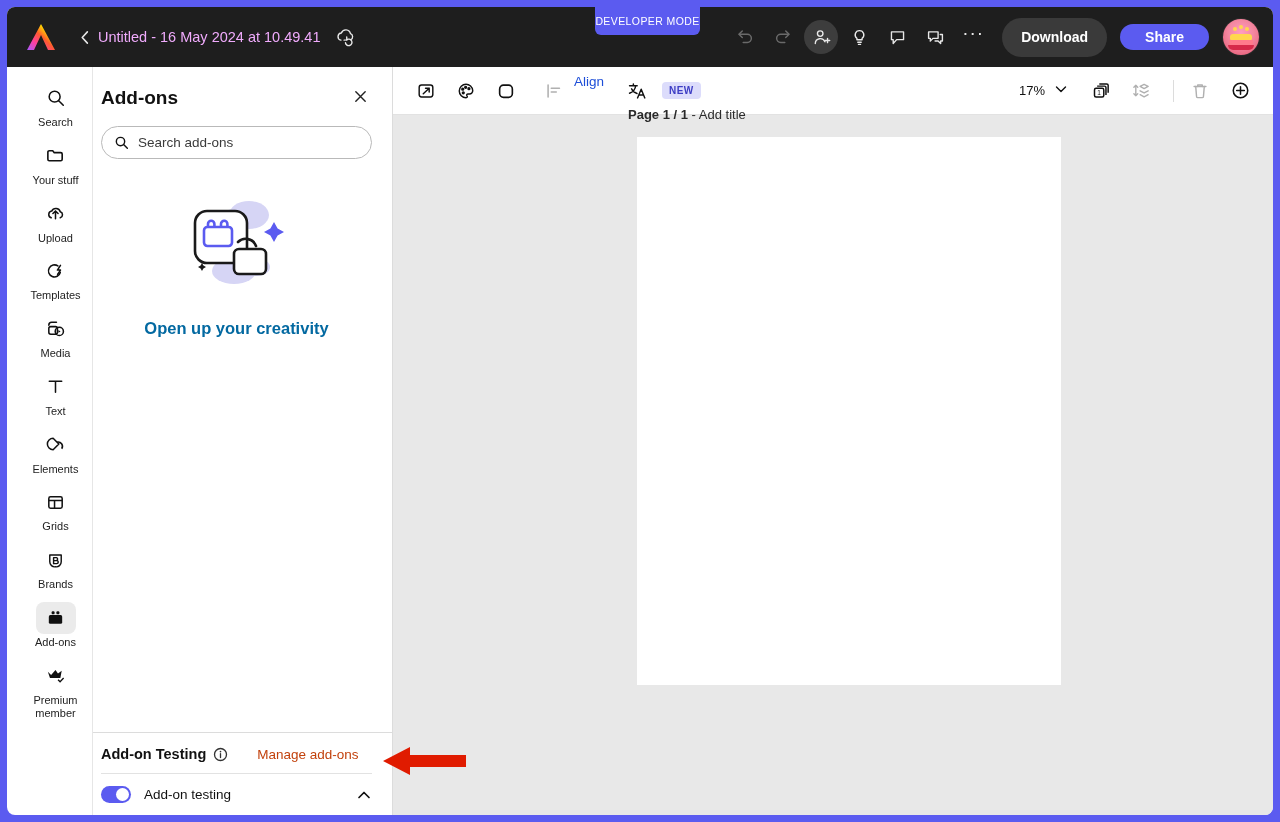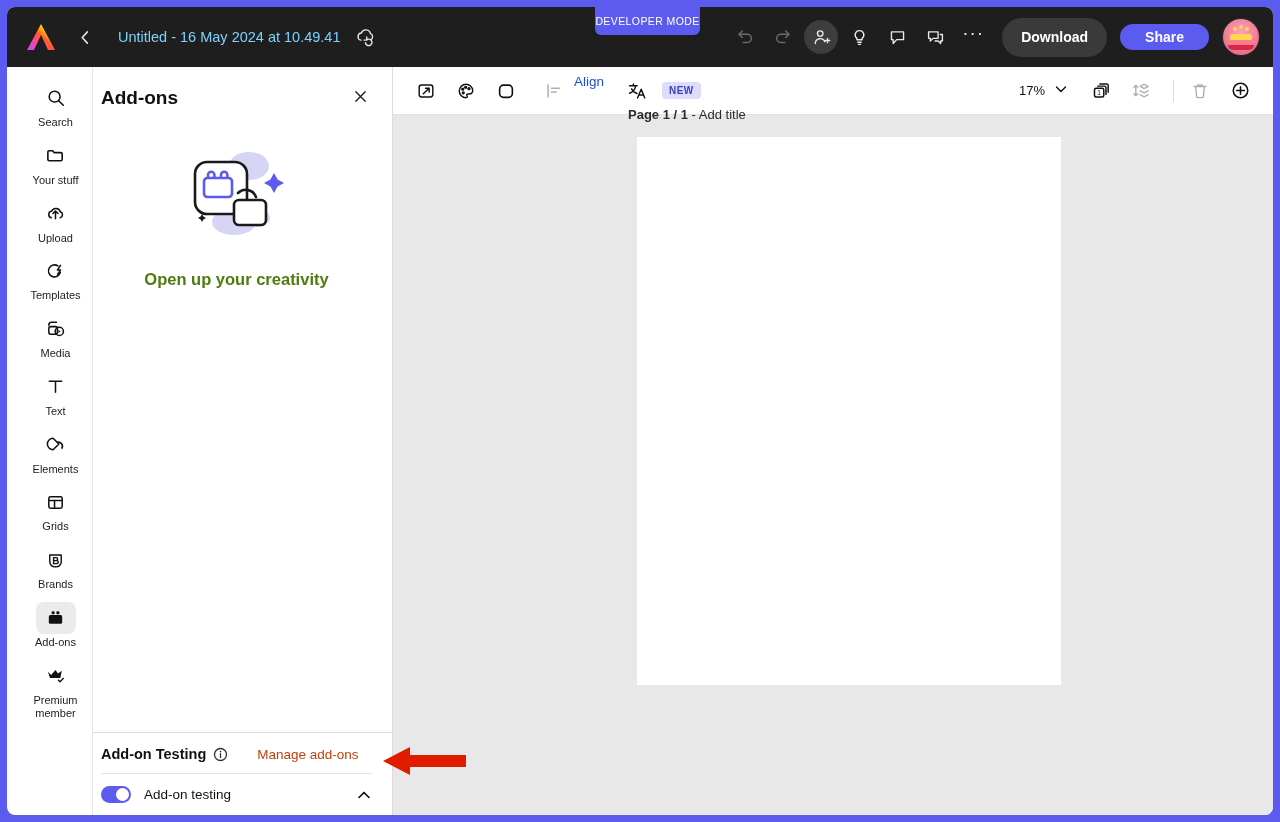--- a/index.html
+++ b/index.html
@@ -42,22 +42,22 @@
     display: flex; align-items: center;
     color: #fff;
   }
   #logo { width: 34px; height: 30px; margin-left: 17px; }
   #back-btn {
     margin-left: 14px; width: 26px; height: 26px;
     display: flex; align-items: center; justify-content: center;
     color: #e6e6e6; font-size: 17px; cursor: pointer;
   }
   #doc-title {
-    margin-left: 20px;
-    font-size: 14.5px; color: #7dd3fc; white-space: nowrap; text-align: right;
+    margin-left: 0;
+    font-size: 14.5px; color: #f0abfc; white-space: nowrap; text-align: right;
   }
   #cloud-icon { margin-left: 14px; width: 22px; height: 20px; color: #e8e8e8; }
 
   #topbar-right {
     position: absolute; right: 14px; top: 0; height: 60px;
     display: flex; align-items: center; gap: 4px;
   }
   .tb-icon {
     width: 34px; height: 34px; border-radius: 50%;
     display: flex; align-items: center; justify-content: center;
@@ -153,21 +153,21 @@
     display: flex; align-items: center; justify-content: center; color: #8c8c8c;
   }
   .addon-name { font-size: 12.5px; color: #111; text-align: center; margin-top: 7px; line-height: 1.35; }
   .addon-ver { font-size: 11px; color: #6e6e6e; text-align: center; margin-top: 2px; }
 
   #empty {
     flex: 1; display: flex; flex-direction: column; align-items: center;
     padding-top: 30px; text-align: center;
   }
   #empty-art { width: 120px; height: 110px; margin-bottom: 20px; }
-  #empty-title { font-size: 16.5px; font-weight: bold; color: #4d7c0f; }
+  #empty-title { font-size: 16.5px; font-weight: bold; color: #0369a1; }
   #empty-sub { font-size: 13.5px; color: #222; margin-top: 9px; line-height: 1.5; }
   #empty-link { color: #4b4bec; text-decoration: underline; cursor: pointer; }
 
   #testing {
     border-top: 1px solid #dcdcdc; padding: 13px 20px 12px;
     background: #fff;
   }
   #testing-row1 { display: flex; align-items: center; gap: 7px; }
   #testing-title { font-size: 14.5px; font-weight: bold; color: #111; }
   #info-icon { width: 15px; height: 15px; color: #333; cursor: pointer; }
@@ -431,20 +431,29 @@
       <div id="panel-head">
         <div id="panel-title-row">
           <div id="panel-title">Add-ons</div>
           <div id="panel-close">
             <svg viewBox="0 0 16 16" width="15" height="15" fill="none" stroke="currentColor" stroke-width="1.5" stroke-linecap="round">
                 <path d="M3 3 L13 13 M13 3 L3 13"></path>
               </svg>
           </div>
         </div>
 
+        <div id="search-wrap">
+          <span style="display:flex;color:#111">
+            <svg viewBox="0 0 18 18" width="15" height="15" fill="none" stroke="currentColor" stroke-width="1.7" stroke-linecap="round">
+                <circle cx="7.8" cy="7.8" r="5"></circle>
+                <path d="M11.5 11.5 L16 16"></path>
+              </svg>
+          </span>
+          <input id="search-input" type="text" placeholder="Search add-ons" style="">
+        </div>
 
       </div>
 
 
       <div id="empty">
         <div id="empty-art">
           <svg viewBox="0 0 120 110" width="120" height="110">
             <ellipse cx="72" cy="26" rx="20" ry="14" fill="#d6d5f5"></ellipse>
             <ellipse cx="57" cy="30" rx="13" ry="10" fill="#d6d5f5"></ellipse>
             <ellipse cx="57" cy="82" rx="22" ry="13" fill="#d6d5f5"></ellipse>

